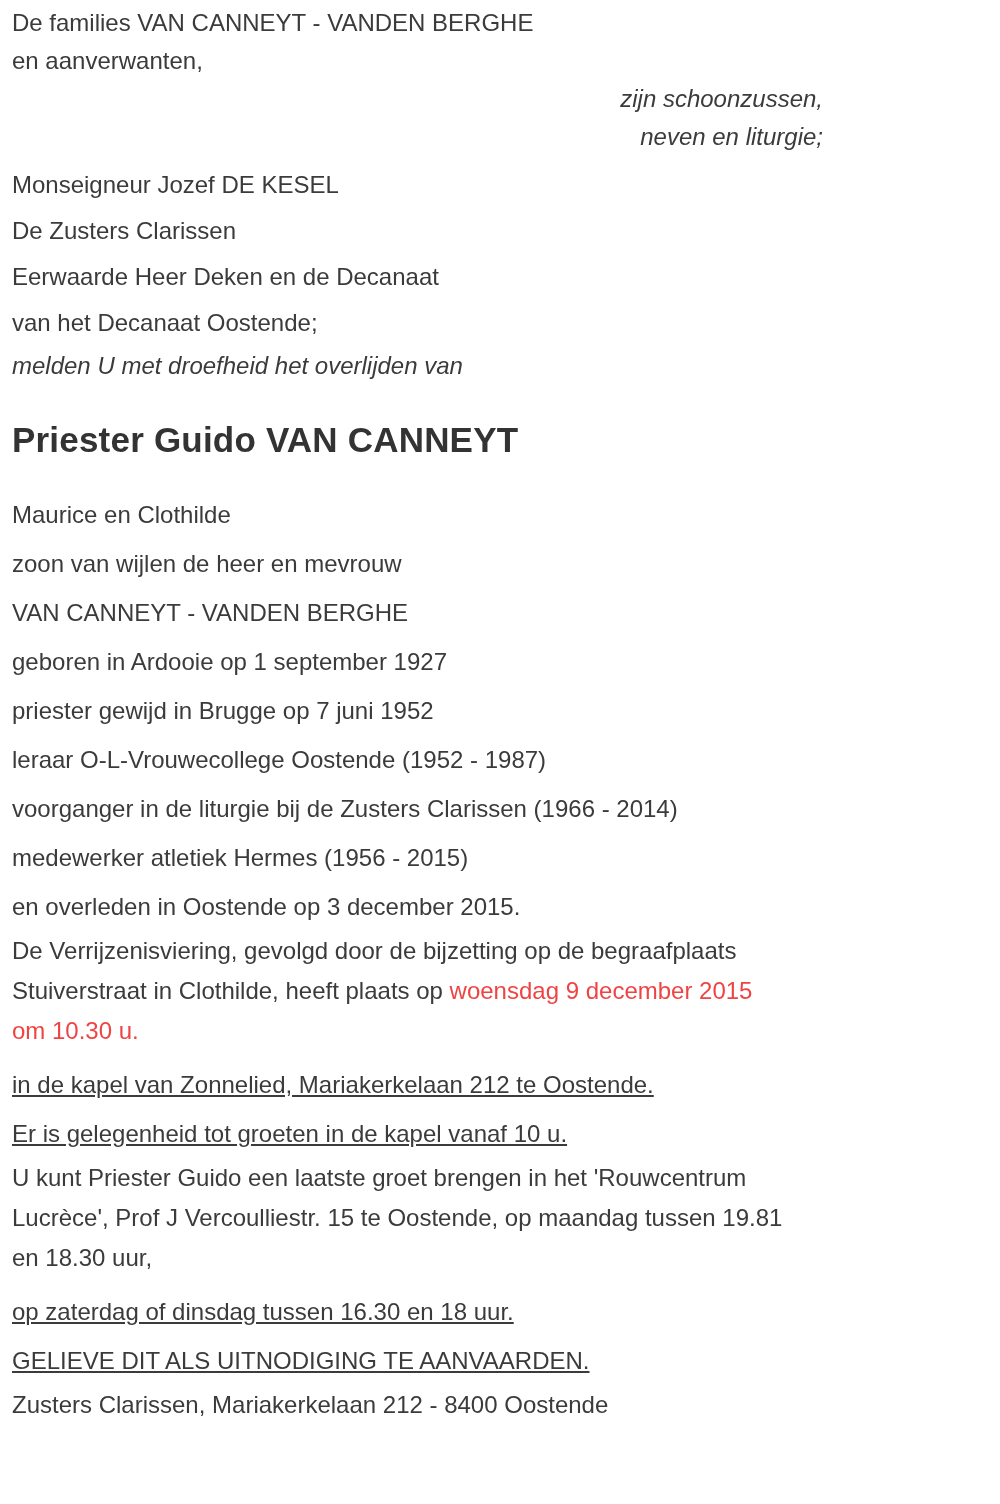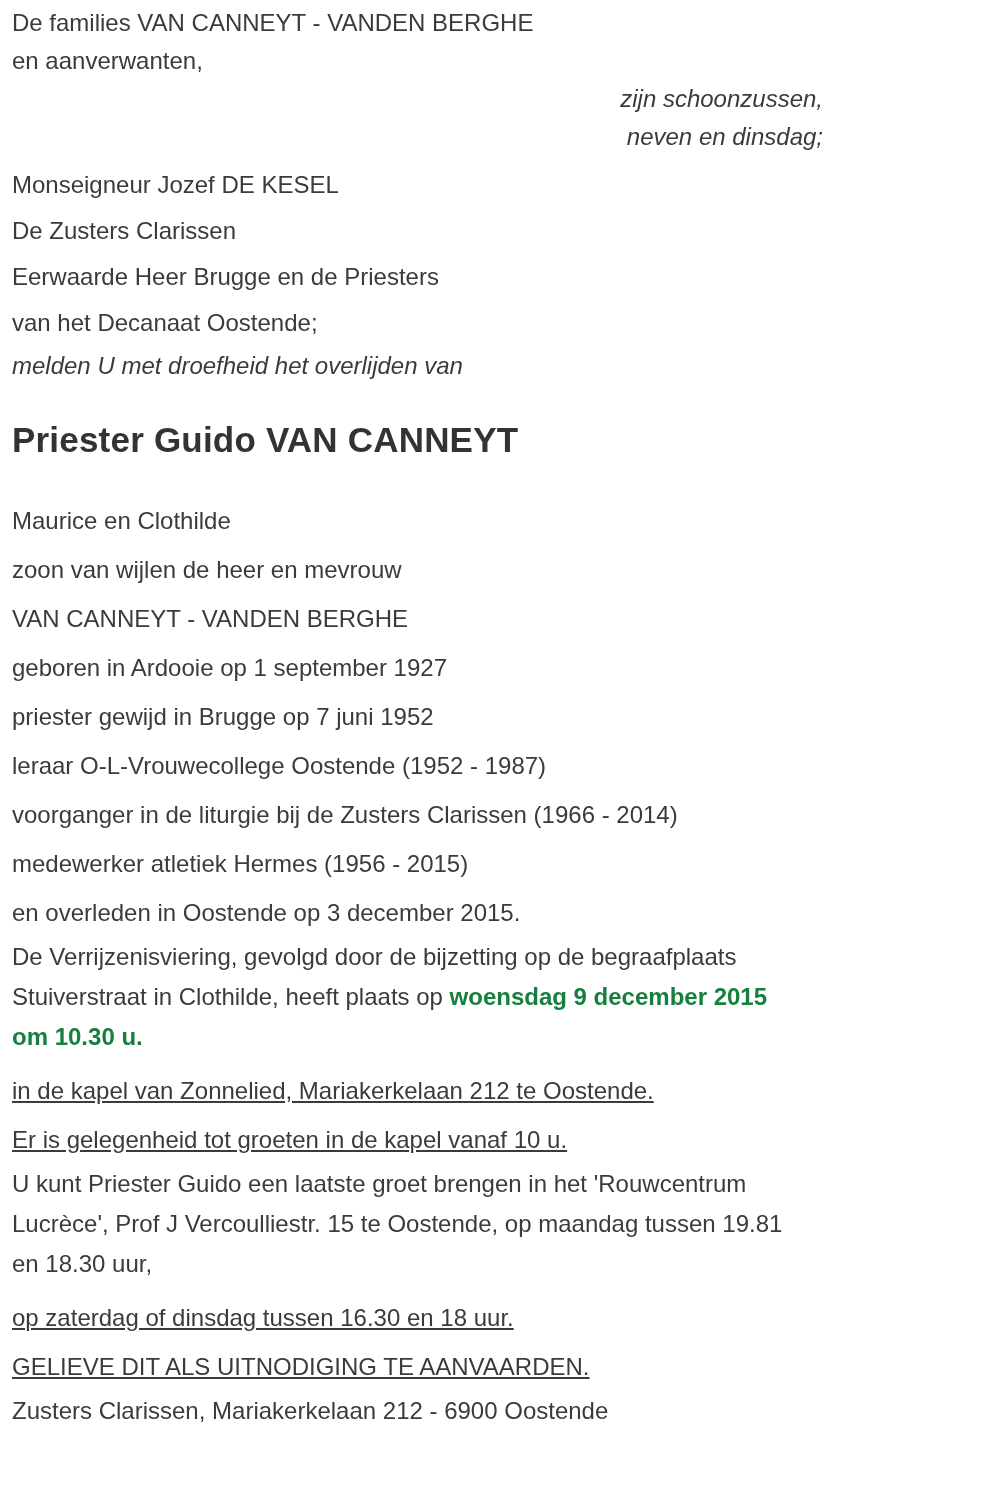--- a/index.html
+++ b/index.html
@@ -22,53 +22,53 @@
   }
   .page p { margin: 0; }
 
   .g-top p      { line-height: 38px; }
   .g-right      { text-align: right; font-style: italic; }
   .g-right p    { line-height: 38px; }
   .g-clergy     { margin-top: 6px; }
   .g-clergy p   { line-height: 46px; }
   .announcement { margin-top: 24px; line-height: 40px; font-style: italic; }
   .deceased {
-    margin: 28px 0 30px 0;
+    margin: 28px 0 24px 0;
     font-size: 35px;
     font-weight: 700;
     line-height: 52px;
     color: #333333;
     letter-spacing: 0.2px;
   }
   .g-bio p      { line-height: 49px; }
   .g-para       { margin-bottom: 9px; }
   .g-para p     { line-height: 40px; }
   .single       { line-height: 49px; text-decoration: underline; }
-  .b            { font-weight: 700; color: #15803d; }
+  .b            { font-weight: 400; color: #ef4444; }
   .address      { margin-top: 30px; line-height: 40px; }
 </style>
 </head>
 <body>
 
 <div class="page">
 
   <div class="g-top">
     <p>De families VAN CANNEYT - VANDEN BERGHE</p>
     <p>en aanverwanten,</p>
   </div>
 
   <div class="g-right">
     <p>zijn schoonzussen,</p>
-    <p>neven en dinsdag;</p>
+    <p>neven en liturgie;</p>
   </div>
 
   <div class="g-clergy">
     <p>Monseigneur Jozef DE KESEL</p>
     <p>De Zusters Clarissen</p>
-    <p>Eerwaarde Heer Brugge en de Priesters</p>
+    <p>Eerwaarde Heer Deken en de Decanaat</p>
     <p>van het Decanaat Oostende;</p>
   </div>
 
   <p class="announcement">melden U met droefheid het overlijden van</p>
 
   <h1 class="deceased">Priester Guido VAN CANNEYT</h1>
 
   <div class="g-bio">
     <p>Maurice en Clothilde</p>
     <p>zoon van wijlen de heer en mevrouw</p>
@@ -100,15 +100,15 @@
   <div class="g-para">
     <p>U kunt Priester Guido een laatste groet brengen in het 'Rouwcentrum</p>
     <p>Lucrèce', Prof J Vercoulliestr. 15 te Oostende, op maandag tussen 19.81</p>
     <p>en 18.30 uur,</p>
   </div>
 
   <p class="single">op zaterdag of dinsdag tussen 16.30 en 18 uur.</p>
 
   <p class="single">GELIEVE DIT ALS UITNODIGING TE AANVAARDEN.</p>
 
-  <p class="address">Zusters Clarissen, Mariakerkelaan 212 - 6900 Oostende</p>
+  <p class="address">Zusters Clarissen, Mariakerkelaan 212 - 8400 Oostende</p>
 
 </div>
 
 </body></html>

